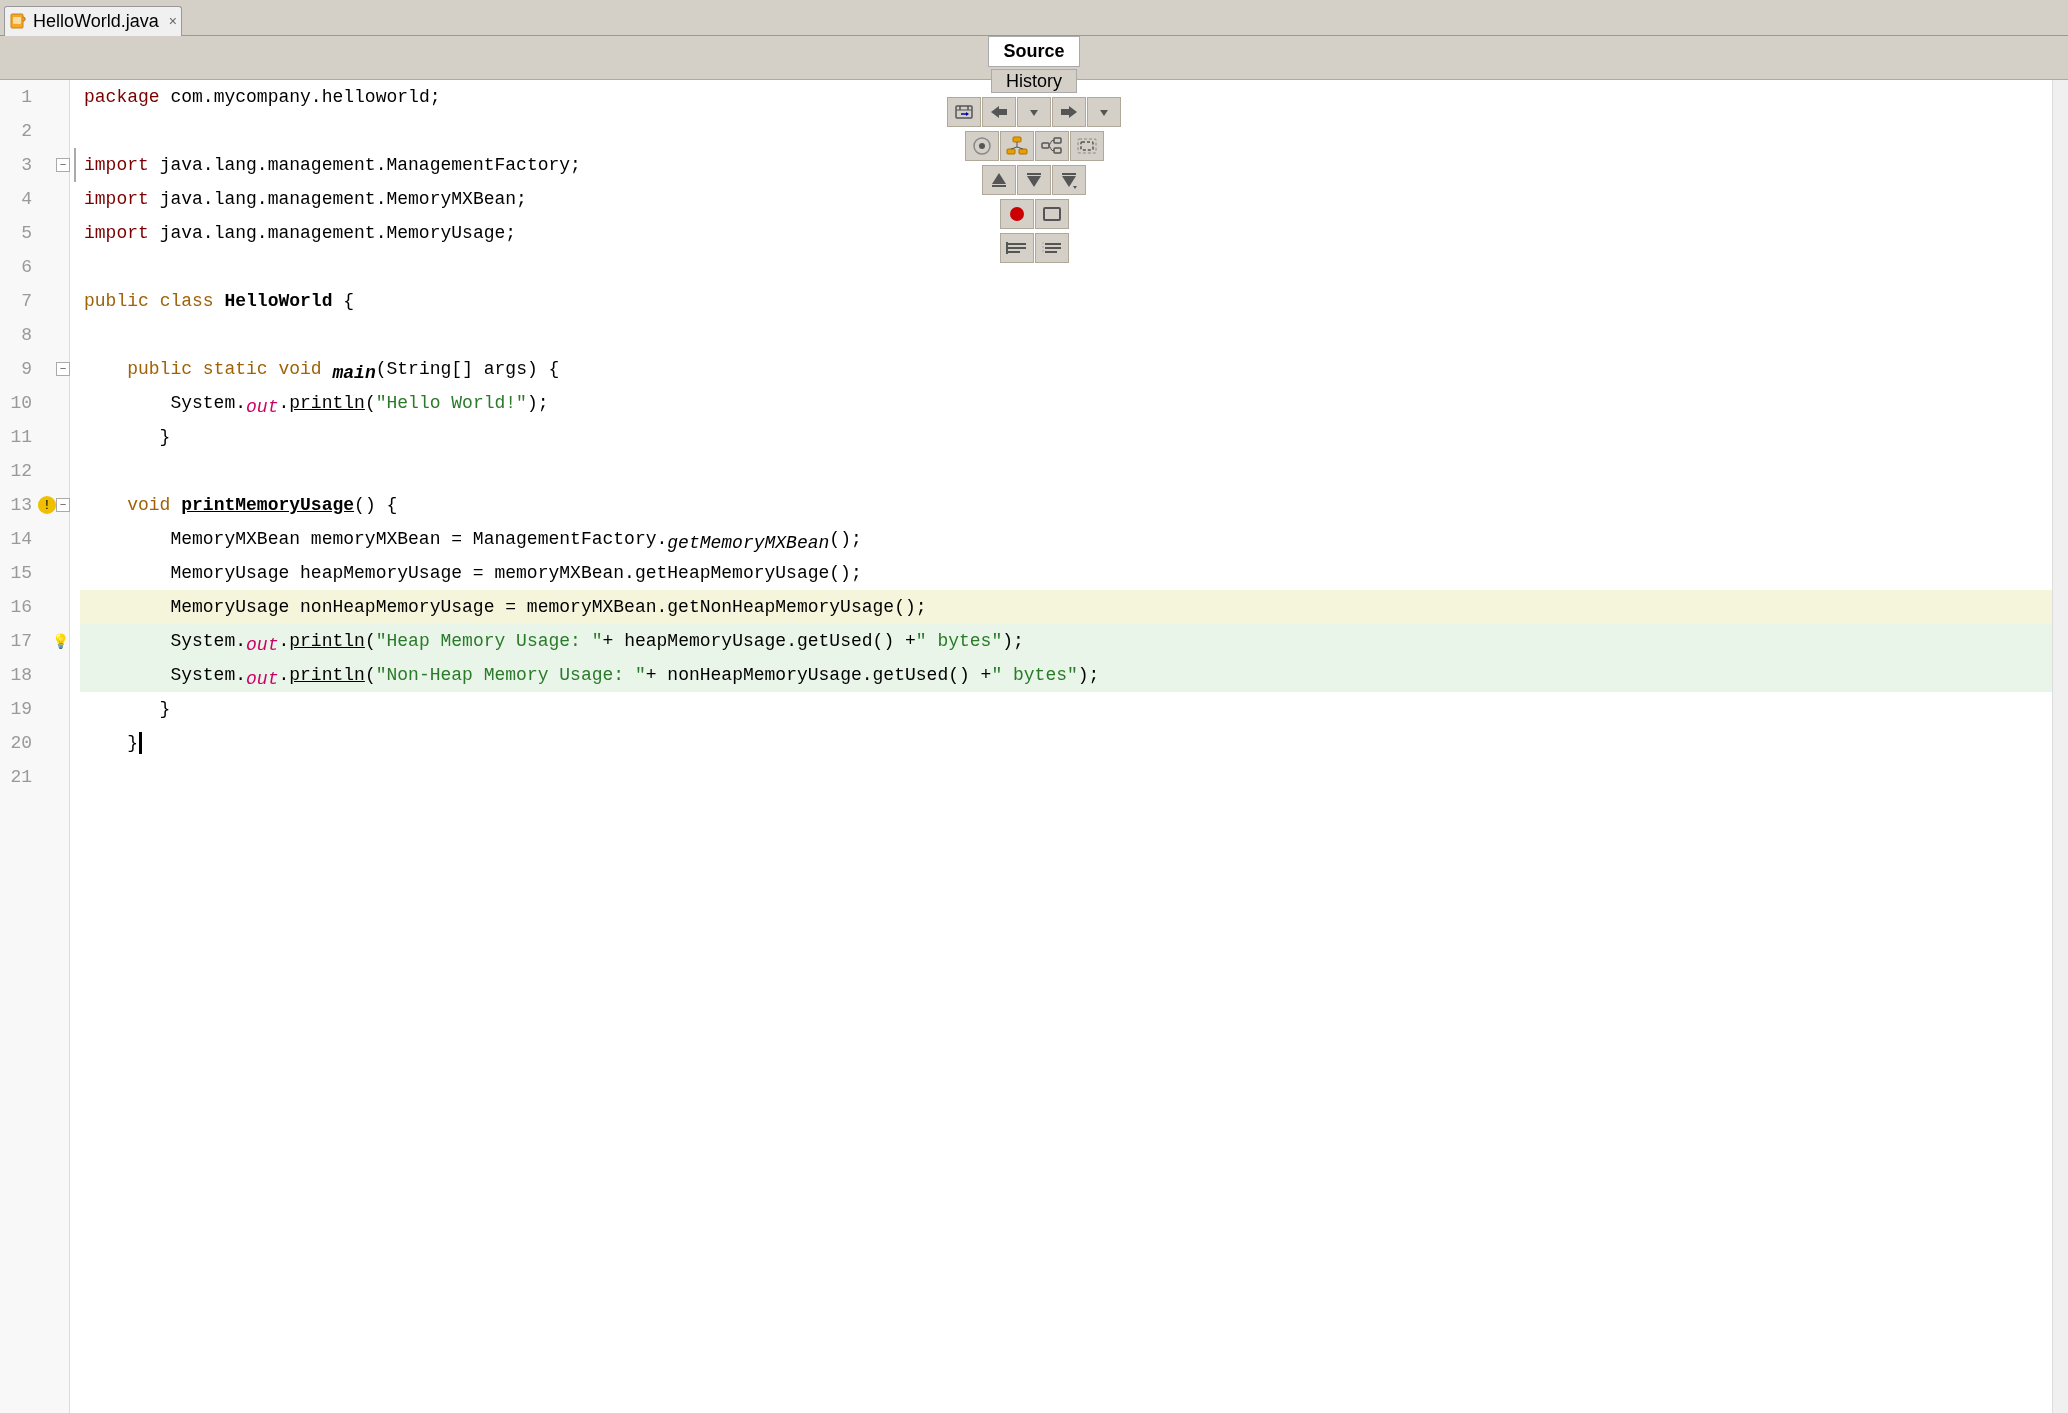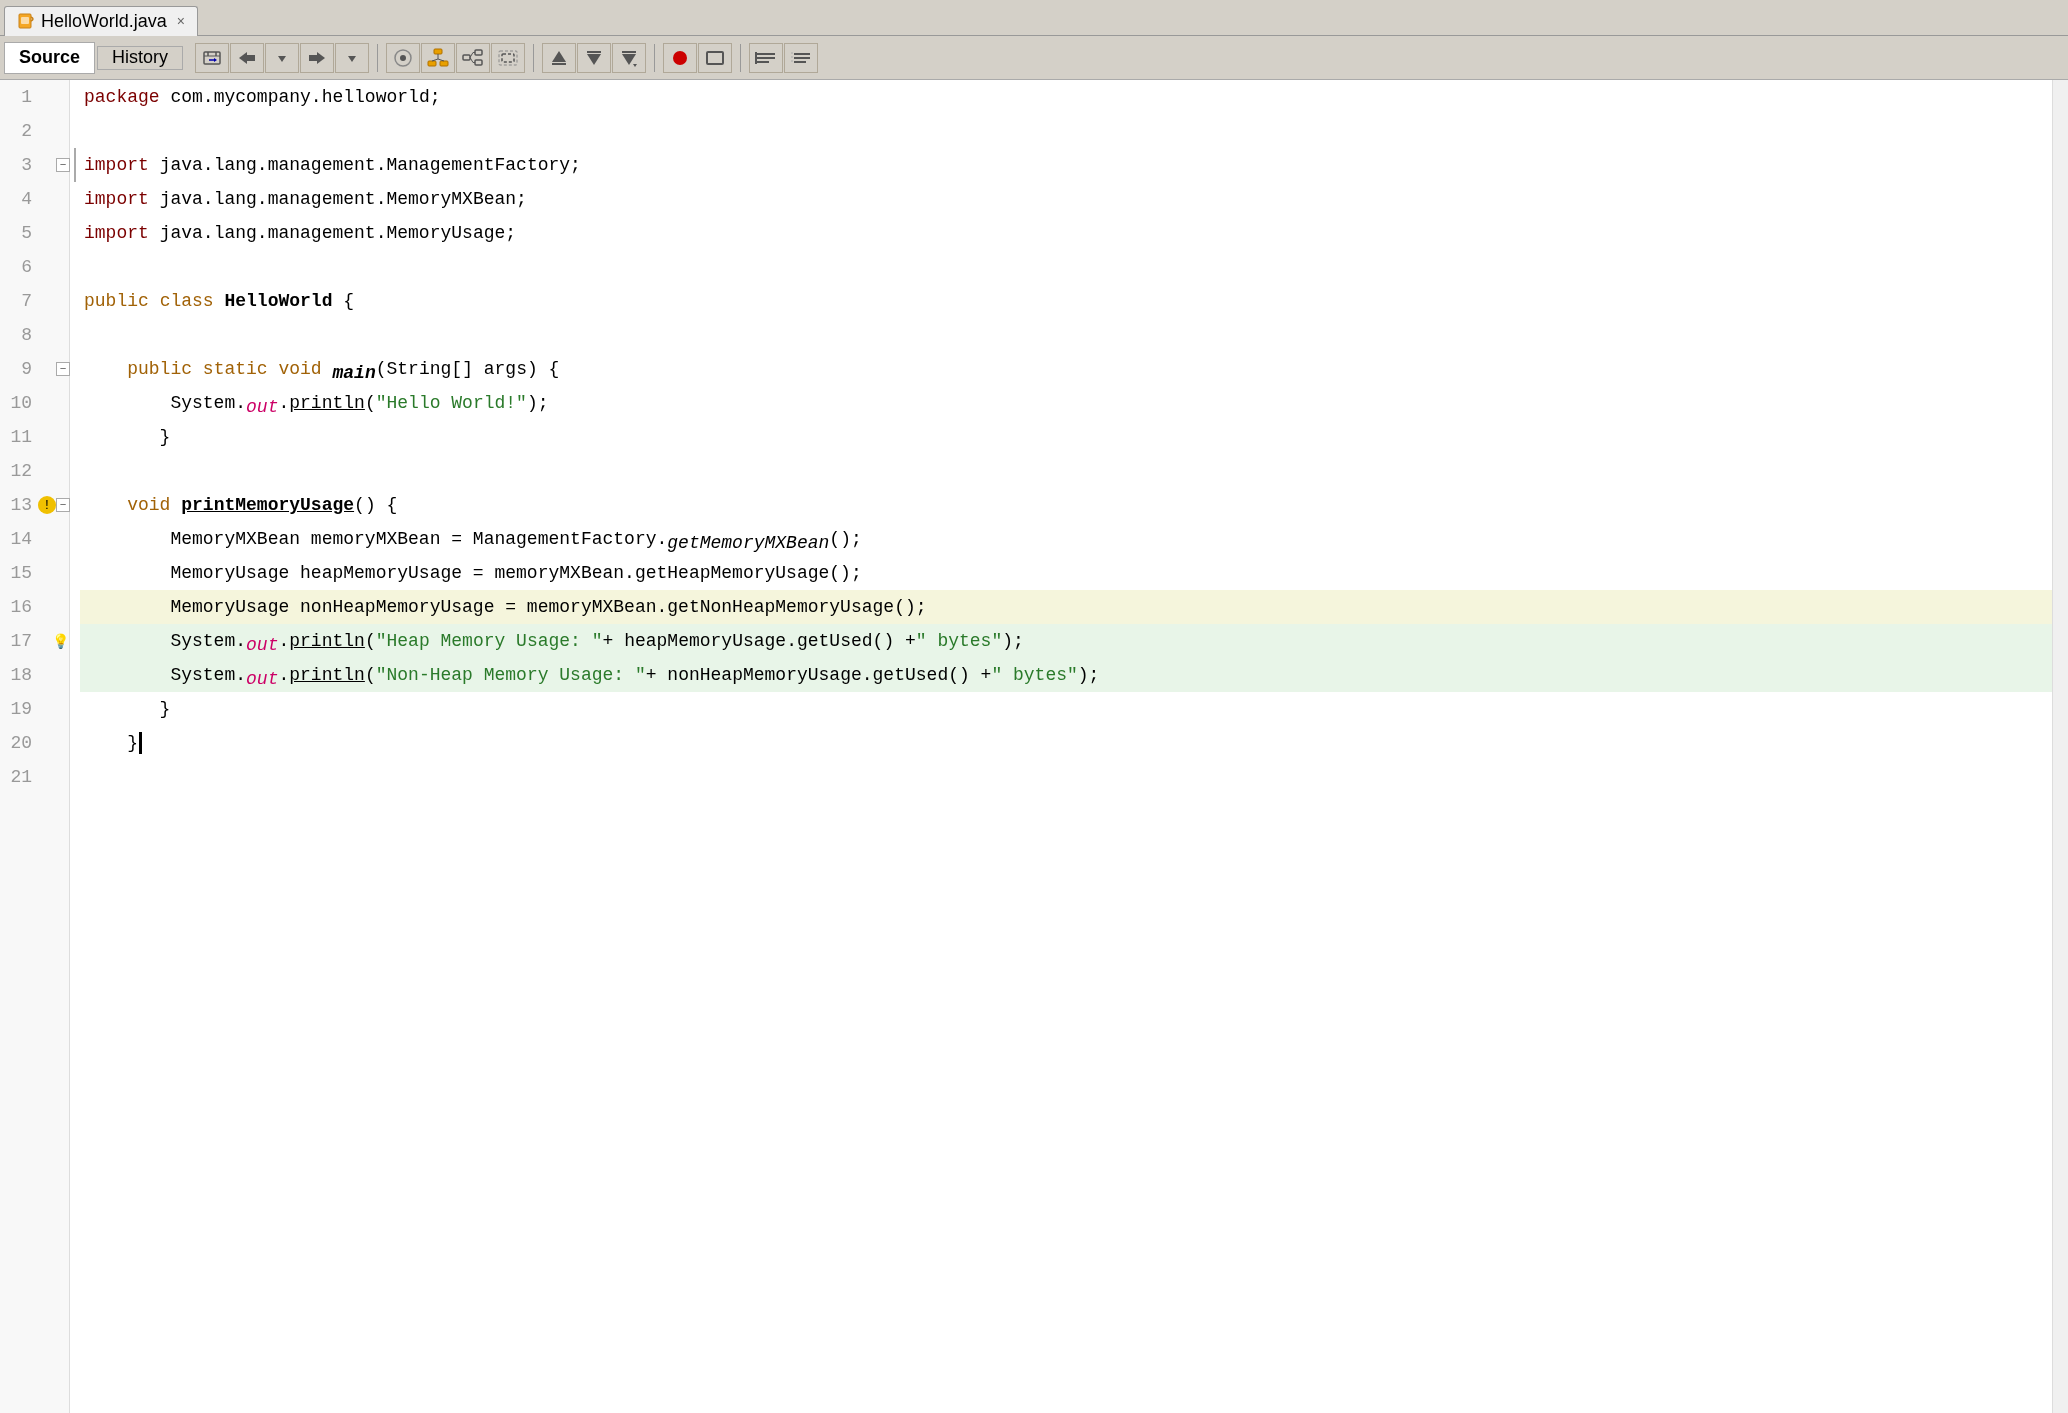--- a/index.html
+++ b/index.html
@@ -17,21 +17,21 @@
       border-bottom: 1px solid #999;
       display: flex;
       align-items: center;
       height: 36px;
       padding: 0 4px;
     }
     .tab {
       background: #f0f0f0;
       border: 1px solid #999;
       border-bottom: none;
-      padding: 4px 12px;
+      padding: 4px 4px;
       display: flex;
       align-items: center;
       gap: 6px;
       font-size: 18px;
       font-family: Arial, sans-serif;
       height: 30px;
       margin-top: 6px;
       border-radius: 3px 3px 0 0;
     }
     .tab-icon {
@@ -47,20 +47,21 @@
 
     
     .toolbar {
       background: #d4d0c8;
       border-bottom: 1px solid #aaa;
       display: flex;
       align-items: center;
       height: 44px;
       padding: 0 4px;
       gap: 2px;
+      flex-direction: column;
     }
     .source-tab {
       background: #ffffff;
       border: 1px solid #aaa;
       padding: 4px 14px;
       font-size: 18px;
       font-family: Arial, sans-serif;
       font-weight: bold;
       cursor: pointer;
       height: 32px;

